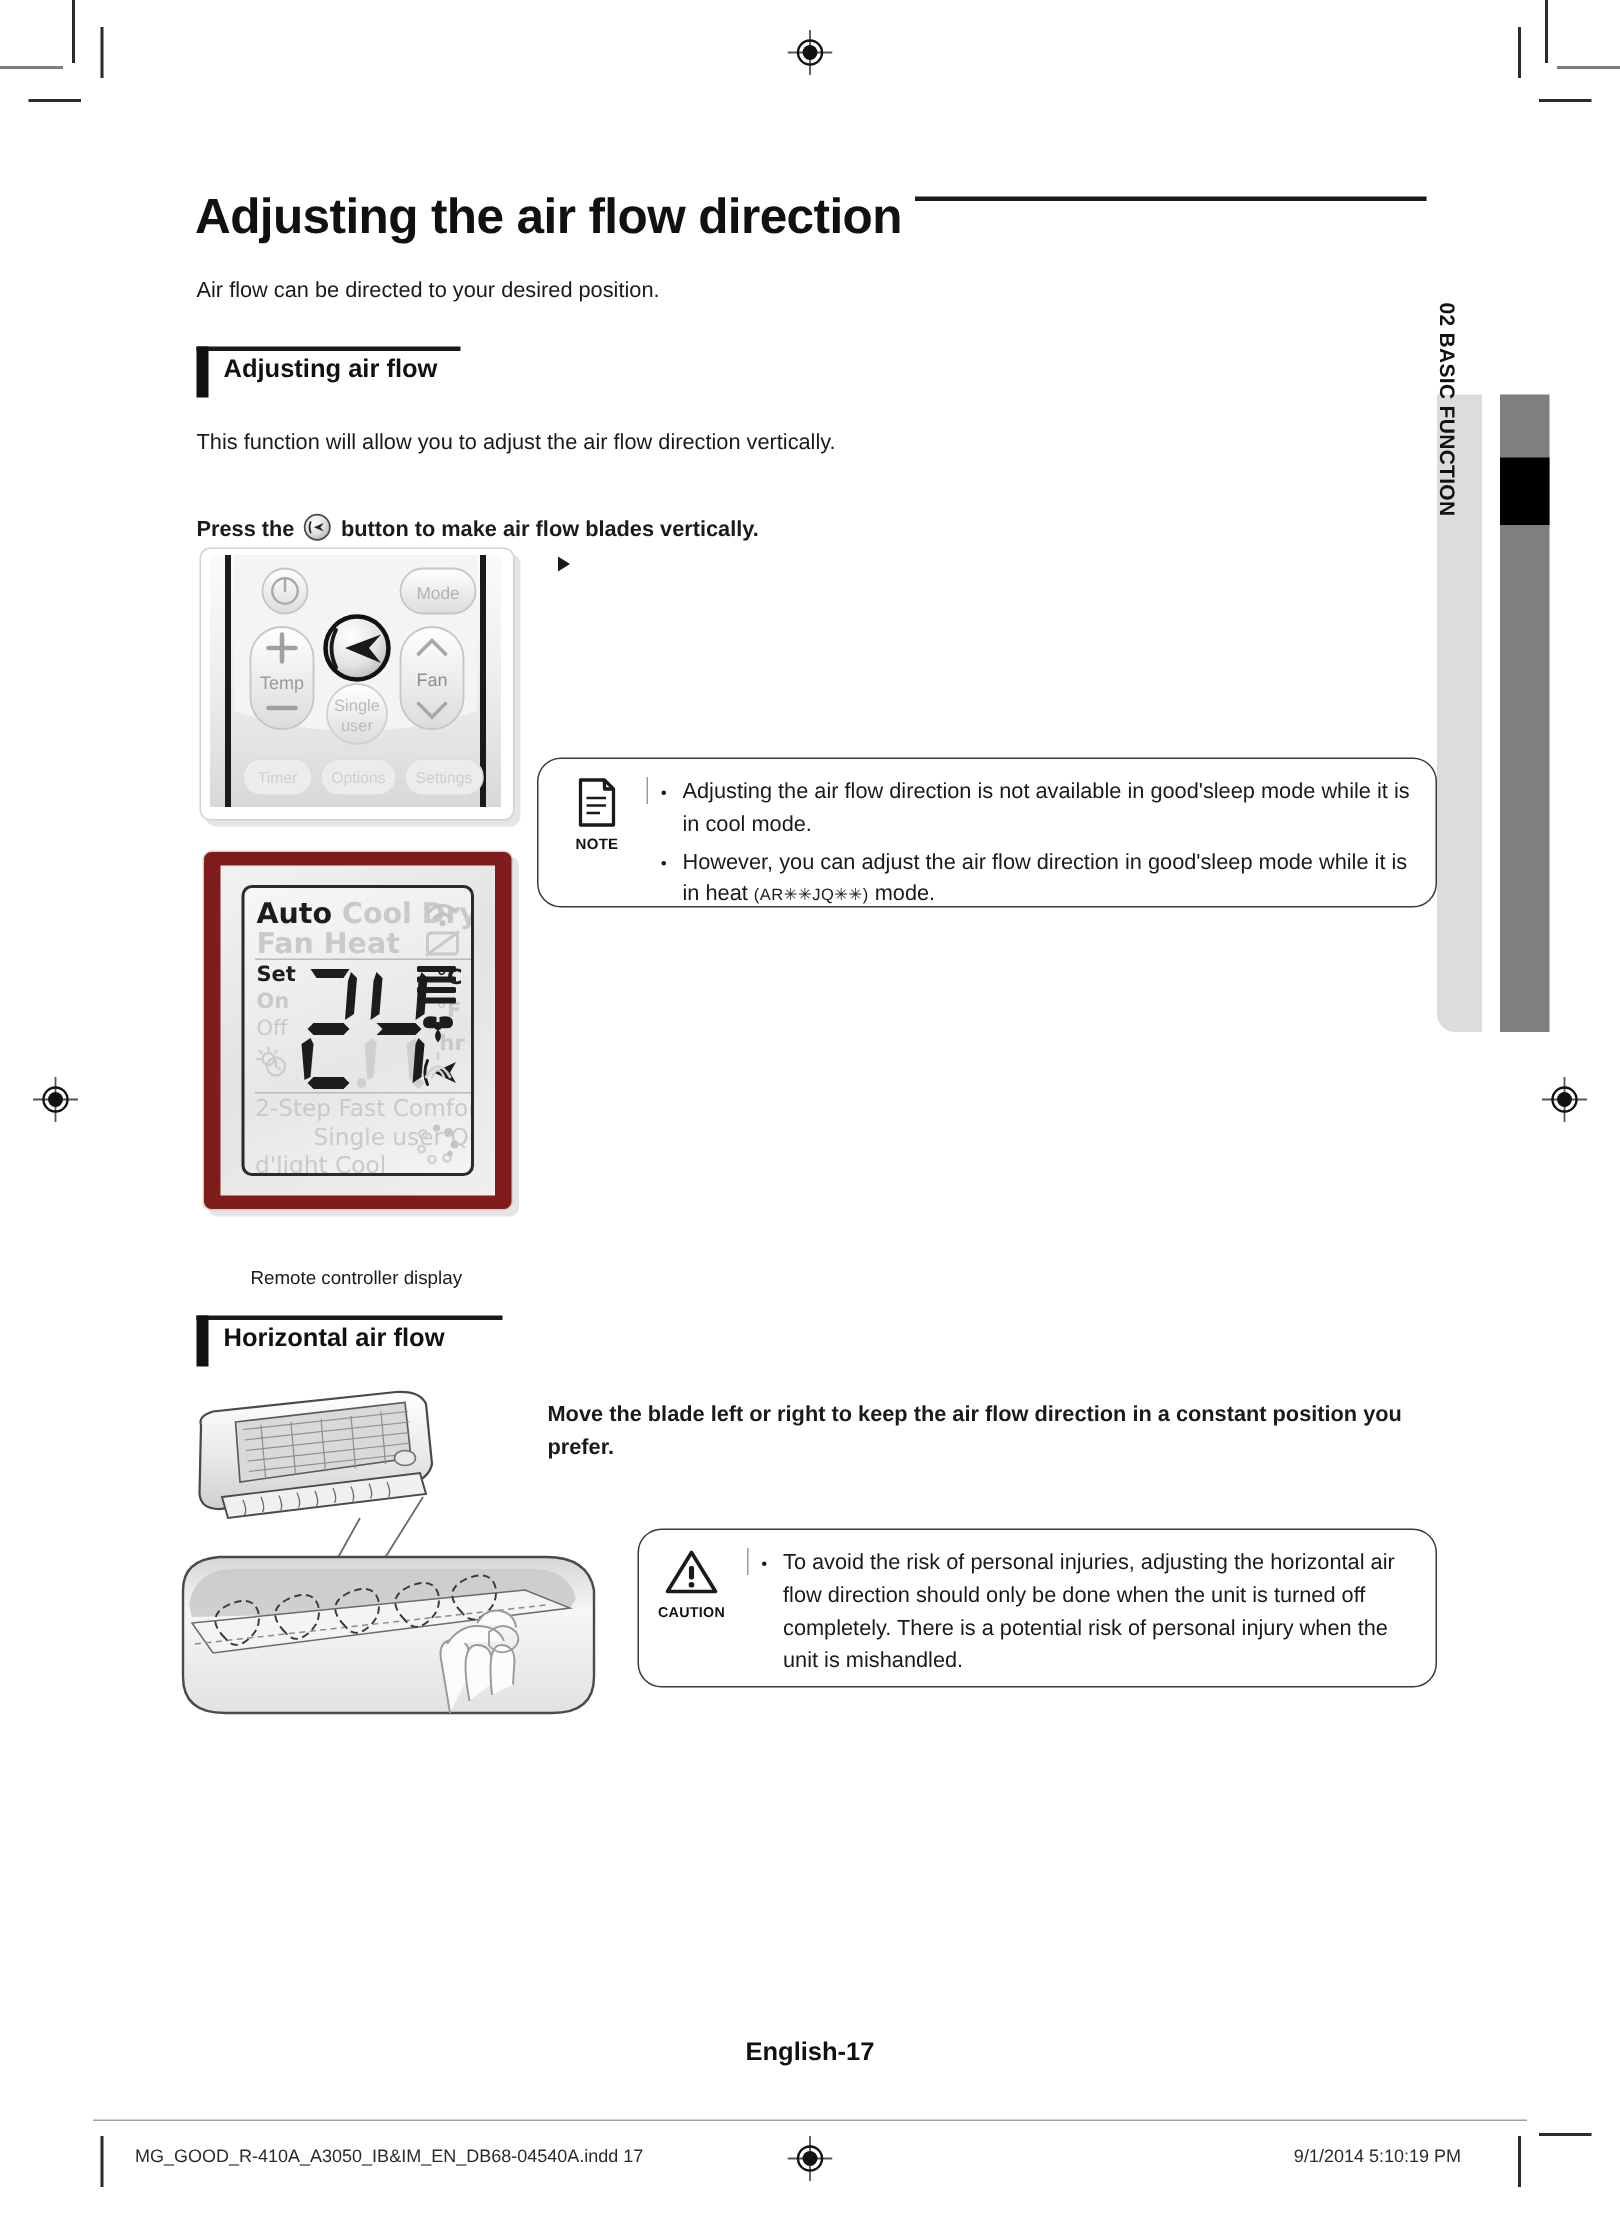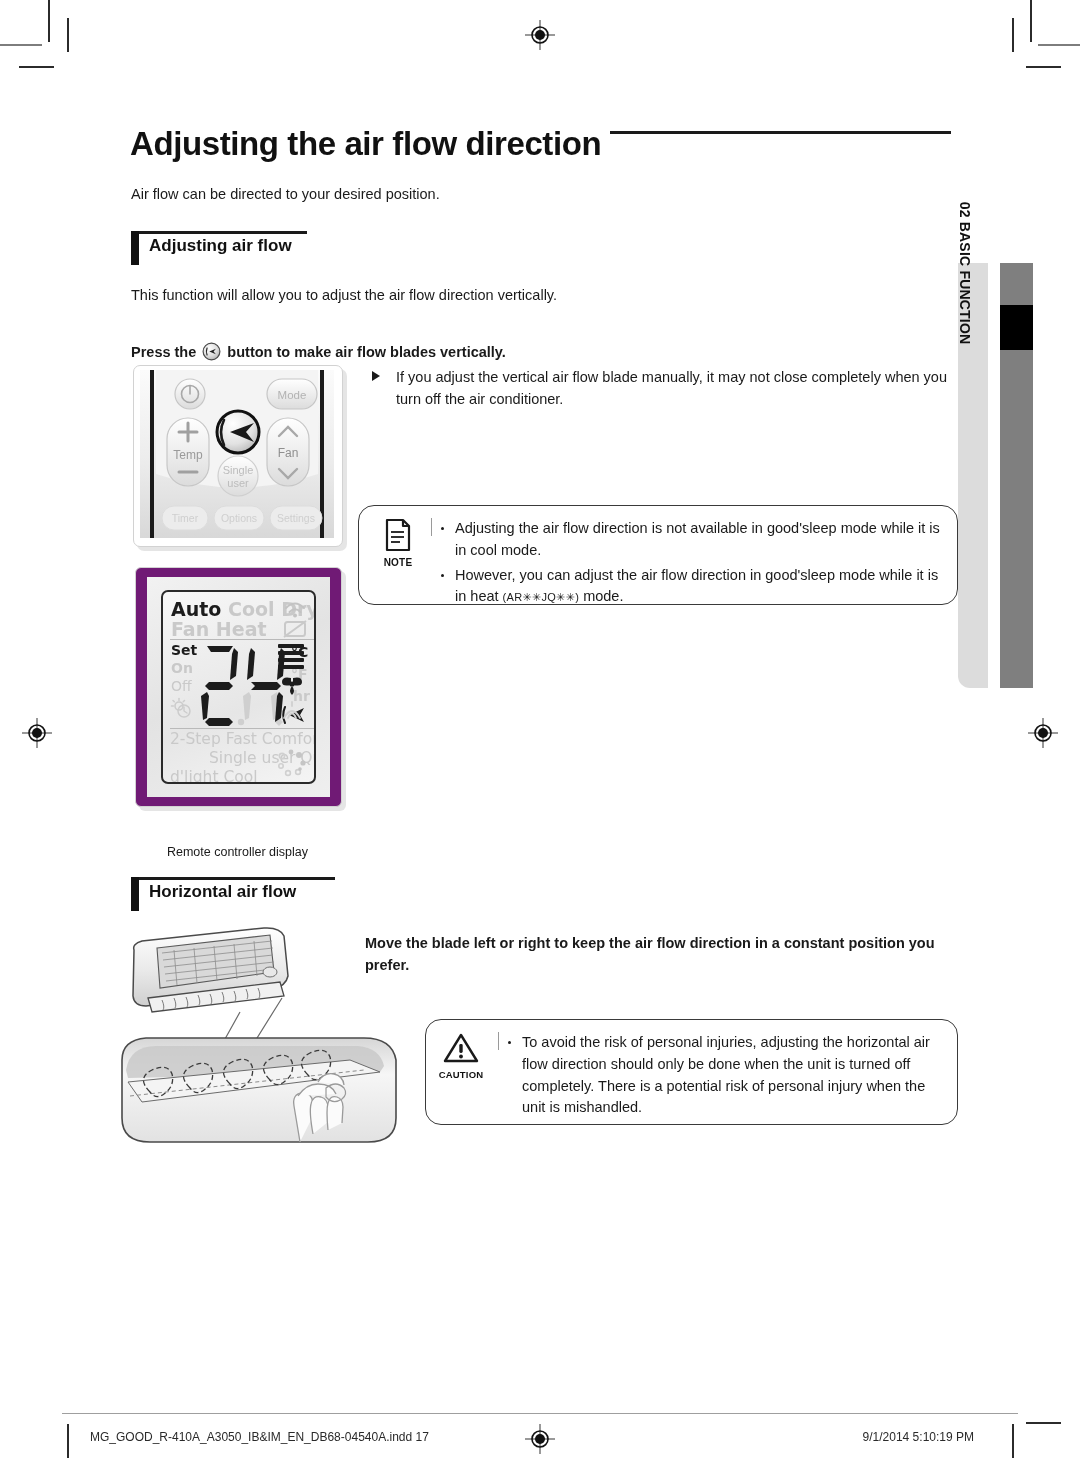--- a/index.html
+++ b/index.html
@@ -177,21 +177,21 @@
     border-radius: 7px;
     box-shadow: 4px 4px 0 rgba(0,0,0,0.10);
     overflow: hidden;
   }
 
   
   .lcd-wrap {
     position: absolute;
     left: 135px; top: 567px;
     width: 205px; height: 238px;
-    background: #701a75;
+    background: #7f1d1d;
     border: 1px solid #d2d2d2;
     border-radius: 6px;
     box-shadow: 4px 4px 0 rgba(0,0,0,0.10);
     overflow: hidden;
   }
   .lcd-outer {
     position: absolute;
     left: 11px; top: 9px;
     right: 11px; bottom: 9px;
     background: linear-gradient(150deg,#f2f2f2 0%, #e3e3e3 45%, #efefef 100%);
@@ -447,21 +447,20 @@
         <text x="105" y="156" font-family="Liberation Sans, sans-serif" font-size="10.5" fill="#cfcfcf" text-anchor="middle">Options</text>
         <rect x="136" y="140" width="52" height="24" rx="12" fill="#ececec" stroke="#dcdcdc" stroke-width="1"></rect>
         <text x="162" y="156" font-family="Liberation Sans, sans-serif" font-size="10.5" fill="#cfcfcf" text-anchor="middle">Settings</text>
       </g>
     </svg>
   </div>
 
   <div class="arrow-list" style="left:370px; top:366px; width:590px;">
     <div class="row">
       <span class="tri"></span>
-      <span>If you adjust the vertical air flow blade manually, it may not close completely when you turn off the air conditioner.</span>
     </div>
   </div>
 
   <div class="callout" style="left:358px; top:505px; width:600px; height:100px;">
     <div class="icon-col">
       <svg width="30" height="34" viewBox="0 0 30 34">
         <path d="M4 2 H20 L26 8 V32 H4 Z" fill="#fff" stroke="#1a1a1a" stroke-width="2.2" stroke-linejoin="round"></path>
         <path d="M20 2 V8 H26" fill="none" stroke="#1a1a1a" stroke-width="2.2" stroke-linejoin="round"></path>
         <line x1="8" y1="14" x2="21" y2="14" stroke="#1a1a1a" stroke-width="1.8"></line>
         <line x1="8" y1="19" x2="21" y2="19" stroke="#1a1a1a" stroke-width="1.8"></line>
@@ -727,17 +726,18 @@
     </div>
   </div>
 
   <div class="side-tab">
     <div class="txt">02  BASIC FUNCTION</div>
   </div>
   <div class="side-strip">
     <div class="active"></div>
   </div>
 
+  <div class="page-num">English-17</div>
   <div class="foot-rule"></div>
   <div class="foot-left">MG_GOOD_R-410A_A3050_IB&amp;IM_EN_DB68-04540A.indd   17</div>
   <div class="foot-right">9/1/2014   5:10:19 PM</div>
 
 </div>
 
 </body></html>

